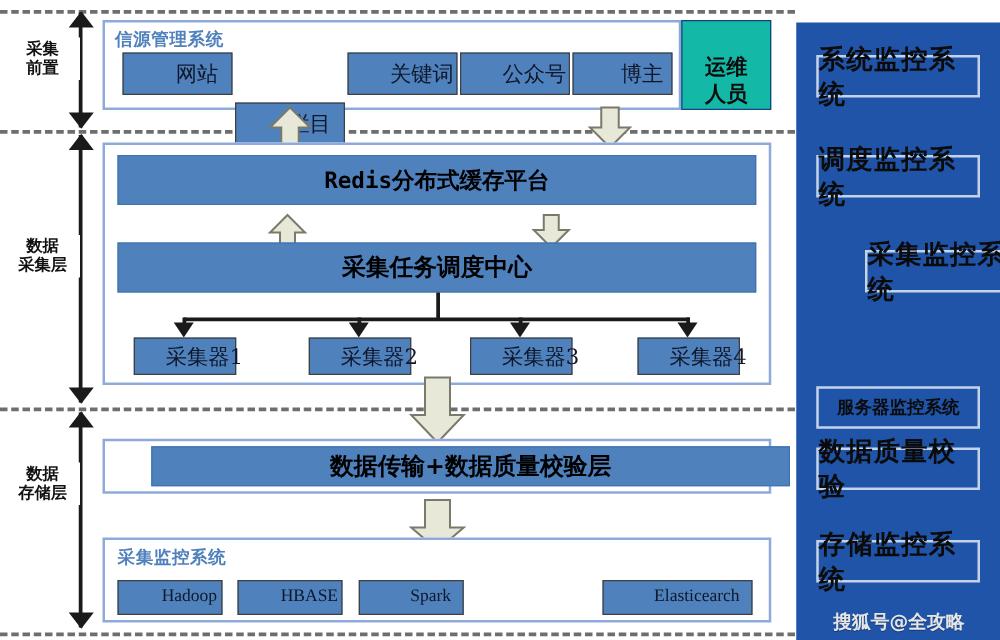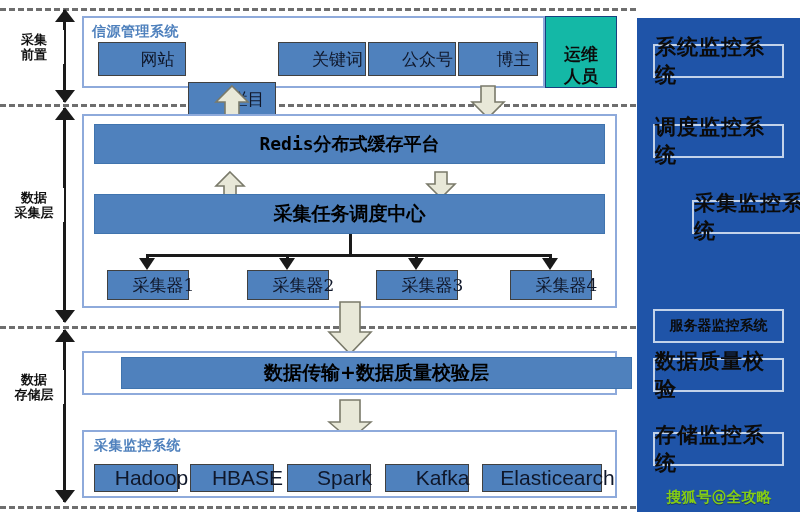--- a/index.html
+++ b/index.html
@@ -48,21 +48,21 @@
 
   
   .chip{
     position:absolute;background:#4f81bd;border:1px solid #404040;
     box-sizing:border-box;display:flex;align-items:center;
     justify-content:center;color:#0f172a;font-size:17px;
     font-family:"DejaVu Serif","Liberation Serif",serif;
     white-space:nowrap;
     padding-left:31px;
   }
-  .chip.latin{font-size:21px;font-family:Liberation Sans, sans-serif;}
+  .chip.latin{font-size:14px;font-family:Liberation Serif, serif;}
   .bar{
     position:absolute;background:#4f81bd;border:1px solid #4074ae;
     box-sizing:border-box;display:flex;align-items:center;
     justify-content:center;color:#000;font-size:19px;font-weight:700;
     font-family:"DejaVu Sans","Liberation Sans",sans-serif;
   }
   .bar.mono{font-family:"DejaVu Sans Mono","Liberation Mono",monospace;font-size:18px;}
 
   
   .ops{
@@ -82,21 +82,21 @@
     position:absolute;left:16px;width:131px;height:34px;
     border:2px solid #c3d3ea;box-sizing:border-box;
     display:flex;align-items:center;justify-content:center;
     color:#0b0b0b;font-size:21px;font-weight:600;letter-spacing:1px;
     font-family:"DejaVu Sans","Liberation Sans",sans-serif;
     background:transparent;
   }
   #watermark{
     position:absolute;left:6px;bottom:4px;width:152px;height:22px;
     display:flex;align-items:center;justify-content:center;
-    font-size:15px;font-weight:700;color:#84cc16;letter-spacing:0px;
+    font-size:15px;font-weight:700;color:#e5e5e5;letter-spacing:0px;
     font-family:"DejaVu Sans","Liberation Sans",sans-serif;
     text-shadow:0 1px 0 rgba(0,0,0,.35);
     white-space:nowrap;
   }
 
   
   .fat{position:absolute;}
   .fat svg{display:block;}
 
   
@@ -222,21 +222,20 @@
       <polygon points="23,42 2,24 13,24 13,2 33,2 33,24 44,24" fill="#e8e8d8" stroke="#7a7a6a" stroke-width="1.6"></polygon>
     </svg>
   </div>
 
   <div class="panel" style="left:82px;top:430px;width:535px;height:68px;">
     <div class="panel-title" style="left:10px;top:5px;">采集监控系统</div>
   </div>
   <div class="chip latin" style="left:94px;top:464px;width:84px;height:28px;">Hadoop</div>
   <div class="chip latin" style="left:190px;top:464px;width:84px;height:28px;">HBASE</div>
   <div class="chip latin" style="left:287px;top:464px;width:84px;height:28px;">Spark</div>
-  <div class="chip latin" style="left:385px;top:464px;width:84px;height:28px;">Kafka</div>
   <div class="chip latin" style="left:482px;top:464px;width:120px;height:28px;">Elasticearch</div>
 
   <div id="rail">
     <div class="rail-item" style="top:26px;">系统监控系统</div>
     <div class="rail-item" style="top:106px;">调度监控系统</div>
     <div class="rail-item" style="top:182px;margin-left:39px;">采集监控系统</div>
     <div class="rail-item" style="top:266px;font-size:14px;letter-spacing:0px;margin-top:25px;">服务器监控系统</div>
     <div class="rail-item" style="top:340px;">数据质量校验</div>
     <div class="rail-item" style="top:414px;">存储监控系统</div>
     <div id="watermark">搜狐号@全攻略</div>

